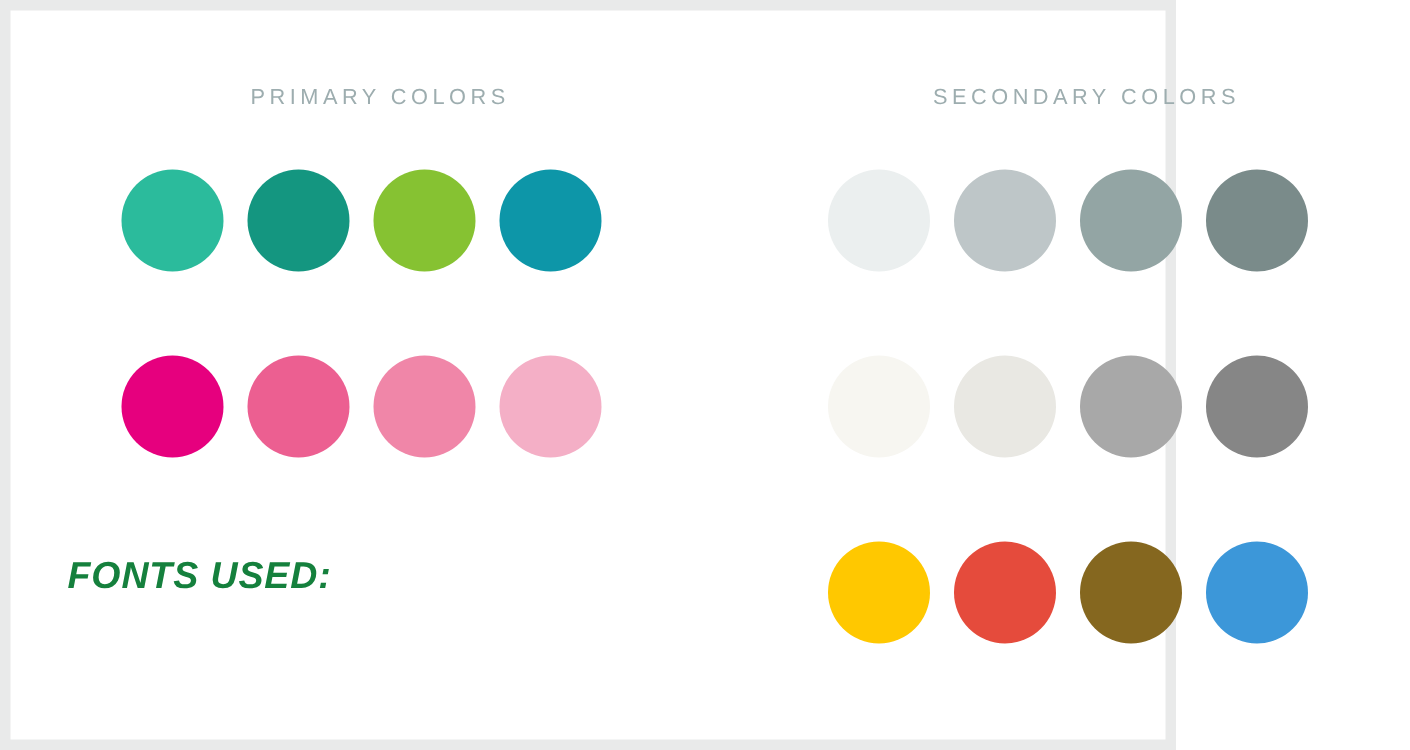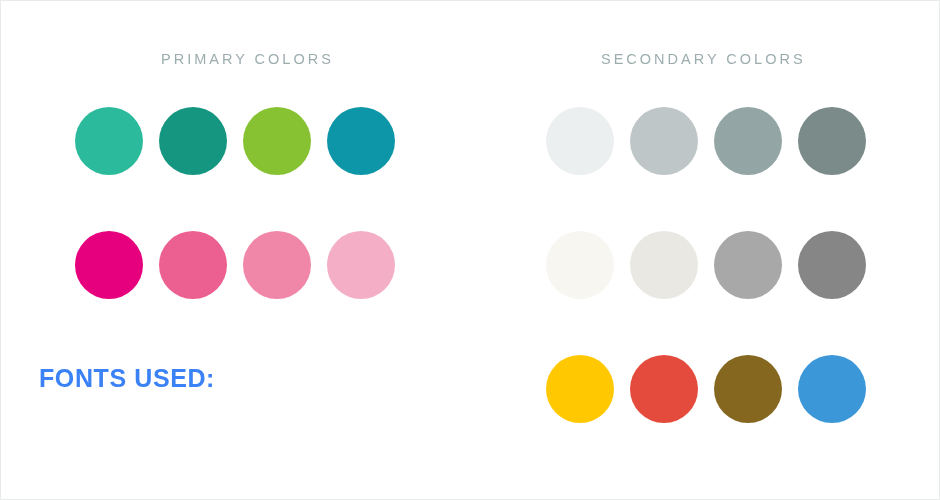--- a/index.html
+++ b/index.html
@@ -9,40 +9,40 @@
     background: #ffffff;
   }
   body {
     width: 940px;
     height: 500px;
     font-family: "Liberation Sans", sans-serif;
     overflow: hidden;
   }
   #page {
     position: relative;
-    width: 940px;
+    width: 784px;
     height: 500px;
     background: #ffffff;
     box-sizing: border-box;
-    border: 1px solid #ec4899;
+    border: 7px solid #ec4899;
   }
 
   
   .col-header {
     position: absolute;
     font-size: 14.5px;
     font-weight: 400;
     letter-spacing: 3.0px;
     color: #9dadaf;
     text-transform: uppercase;
     white-space: nowrap;
     font-family: "Liberation Sans", sans-serif;
   }
   #primary-header  { left: 160px; top: 50px; }
-  #secondary-header{ left: 600px; top: 50px; }
+  #secondary-header{ left: 615px; top: 50px; }
 
   
   .swatch-group {
     position: absolute;
   }
   #primary-group   { left: 74px;  top: 98px; }
   #secondary-group { left: 545px; top: 98px; }
 
   .swatch-row {
     display: flex;
@@ -116,17 +116,17 @@
         <div class="swatch" title="#868686" style="background: rgb(134, 134, 134);"></div>
       </div>
       <div class="swatch-row">
         <div class="swatch" title="#FFC800" style="background: rgb(255, 200, 0);"></div>
         <div class="swatch" title="#E54B3C" style="background: rgb(229, 75, 60);"></div>
         <div class="swatch" title="#85671F" style="background: rgb(133, 103, 31);"></div>
         <div class="swatch" title="#3C97D9" style="background: rgb(60, 151, 217);"></div>
       </div>
     </div>
 
-  <div id="fonts-used" style="color: #3b82f6;">
+  <div id="fonts-used" style="color: #15803d; font-style: italic;">
     <span class="line">FONTS USED:</span>
   </div>
 
 </div>
 
 </body></html>

